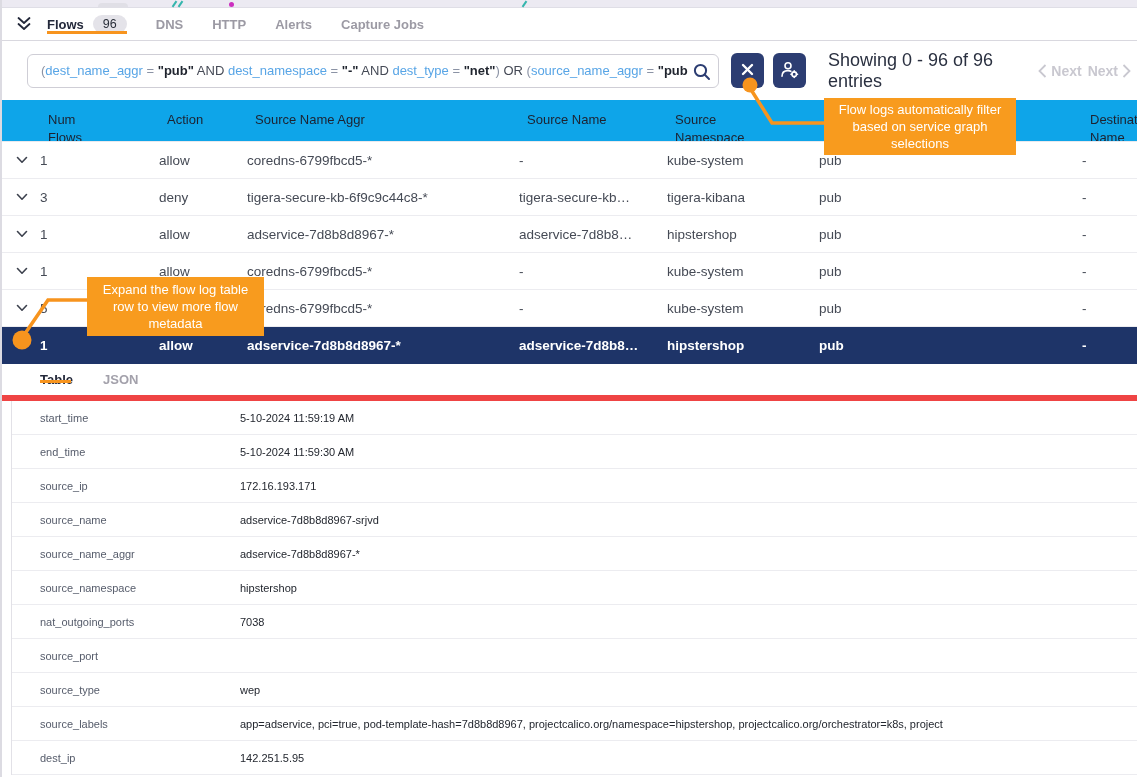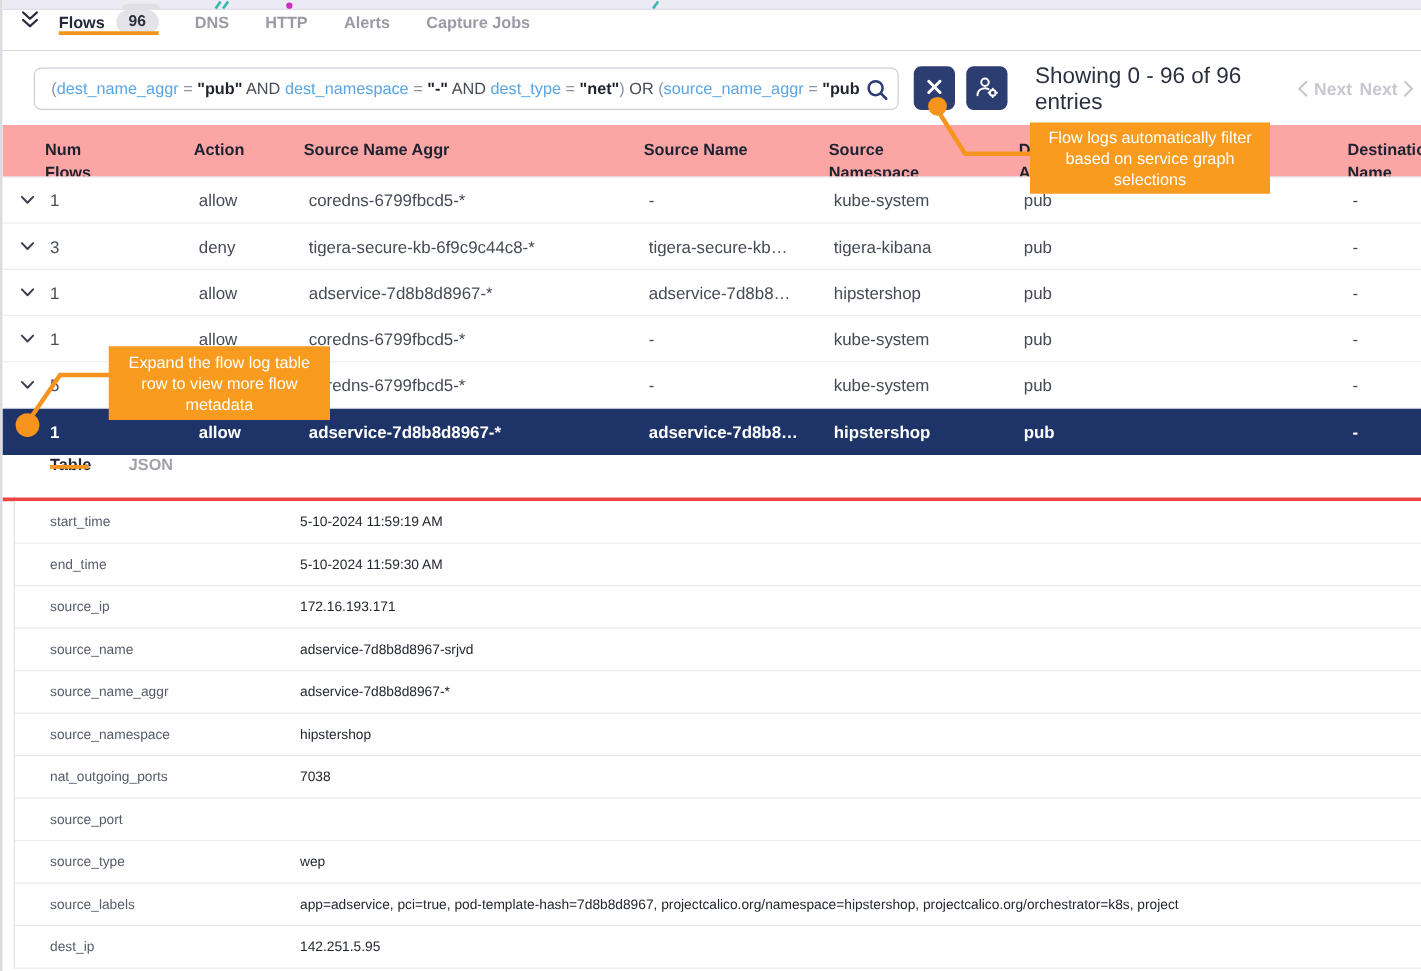--- a/index.html
+++ b/index.html
@@ -17,63 +17,63 @@
   .top-strip{height:8px;background:#eceaf2;border-bottom:1px solid #dfdee6;position:relative}
   .art{position:absolute;display:block}
   .art-badge-top{left:96px;top:3px;width:30px;height:8px;border-radius:5px;background:#e0dfe6}
   .art-teal-a,.art-teal-b{width:7px;height:2px;background:#35b6ad;transform:rotate(-55deg)}
   .art-teal-a{left:169px;top:3px}
   .art-teal-b{left:175px;top:3px}
   .art-teal-c{left:519px;top:3px;width:7px;height:2px;background:#35b6ad;transform:rotate(-55deg)}
   .art-magenta{left:227px;top:2px;width:5px;height:5px;border-radius:50%;background:#cc2fbf}
 
   
-  .tabbar{height:33px;background:#fff;border-bottom:1px solid #d9d8df;display:flex;align-items:flex-start;padding-left:14px;position:relative}
+  .tabbar{height:33px;background:#fff;border-bottom:1px solid #d9d8df;display:flex;align-items:center;padding-left:14px;position:relative}
   .collapse-icon{display:flex;align-items:center;margin-right:15px;color:#23283a}
   .tabs{display:flex;align-items:stretch}
   .tab{display:flex;align-items:center;gap:9px;margin-right:29px;font-size:13px;font-weight:700;color:#9c9aa4;position:relative;cursor:pointer}
   .tab.active{color:#23283a}
   .tab.active::after{content:"";position:absolute;left:0;right:0;bottom:-1px;height:3px;background:var(--accent)}
-  .badge{background:#e4e3e9;color:#2a2f3a;font-weight:700;font-size:12.5px;padding:3px 10px;border-radius:12px;line-height:1}
+  .badge{background:#e4e3e9;color:#2a2f3a;font-weight:400;font-size:12.5px;padding:3px 10px;border-radius:12px;line-height:1}
 
   
   .filterbar{height:59px;background:#fff;display:flex;align-items:center;padding-left:25px;position:relative}
   .query-box{width:735px;height:34px;border:1px solid #cfced6;border-radius:6px;display:flex;align-items:center;padding:0 30px 0 13px;position:relative;background:#fff;overflow:hidden}
   .query{white-space:nowrap;overflow:hidden;font-size:13px;letter-spacing:0}
   .tok-field{color:var(--fblue)}
   .tok-op{color:#8b93a5}
   .tok-punc{color:#8b93a5}
   .tok-kw{color:#454a56}
   .tok-val{color:#1f242e;font-weight:700}
   .search-icon{position:absolute;right:7px;top:8px;width:18px;height:18px}
   .nbtn{width:35px;height:35px;border:none;border-radius:6px;background:var(--navy);color:#fff;display:flex;align-items:center;justify-content:center;cursor:pointer;padding:0}
   .nbtn.clear{margin-left:12px}
   .nbtn.settings{margin-left:9px}
   .showing{margin-left:22px;font-size:18px;color:#2a3040}
   .pager{margin-left:auto;margin-right:6px;display:flex;align-items:center;gap:6px;color:#c9c8d0;font-size:14px;font-weight:600}
   .pager .pbtn{display:flex;align-items:center;gap:4px;cursor:default}
 
   
-  .thead{height:42px;display:grid;grid-template-columns:26px 119px 88px 272px 148px 152px 253px 200px;padding:11px 0 0 8px;font-size:13px;font-weight:700;color:#1d2230;background:#fca5a5;border-bottom:1px solid #e9e9ee;line-height:1.35}
+  .thead{height:42px;display:grid;grid-template-columns:26px 119px 88px 272px 148px 152px 253px 200px;padding:11px 0 0 20px;font-size:13px;font-weight:400;color:#1d2230;background:#0ea5e9;border-bottom:1px solid #e9e9ee;line-height:1.35}
   .th{padding-right:8px;overflow:hidden}
   .th span{display:inline-block}
   .th:nth-child(2) span{width:48px}
   .th:nth-child(6) span{width:92px}
   .th:nth-child(7) span{width:92px}
   .th:nth-child(8){padding-left:10px}
   .th:nth-child(8) span{width:100px}
   .trow{height:37px;display:grid;grid-template-columns:26px 119px 88px 272px 148px 152px 253px 200px;padding-left:12px;align-items:center;font-size:13.5px;color:#454a55;border-bottom:1px solid #ececf0;background:#fff}
   .td{padding-right:8px;overflow:hidden;white-space:nowrap}
   .td:nth-child(8){padding-left:10px}
   .chev{display:flex;align-items:center;padding-left:2px;color:#3c414d;cursor:pointer}
   .trow.selected{background:var(--selrow);color:#fff;font-weight:700;border-bottom:1px solid var(--selrow)}
   .trow.selected .chev{color:#fff}
 
   
-  .dtabs{height:37px;display:flex;align-items:flex-start;border-bottom:3px solid #ef4444;background:#fff}
+  .dtabs{height:37px;display:flex;align-items:center;border-bottom:6px solid #ef4444;background:#fff}
   .dtab{display:flex;align-items:center;font-size:13px;font-weight:700;position:relative;cursor:pointer}
   .dtab.active{margin-left:38px;color:#23283a}
   .dtab.active::after{content:"";position:absolute;left:0;right:2px;bottom:4px;height:3px;background:var(--accent)}
   .dtab.inactive{margin-left:30px;color:#a3a1ab}
 
   
   .drows{margin-left:9px;border-left:1px solid #e2e1e7;background:#fff}
   .drow{height:34px;display:grid;grid-template-columns:200px 1fr;padding-left:28px;align-items:center;border-bottom:1px solid #ececf0;font-size:11px;white-space:nowrap}
   .dkey{color:#565c6b;overflow:hidden}
   .dval{color:#23272f;overflow:hidden}

